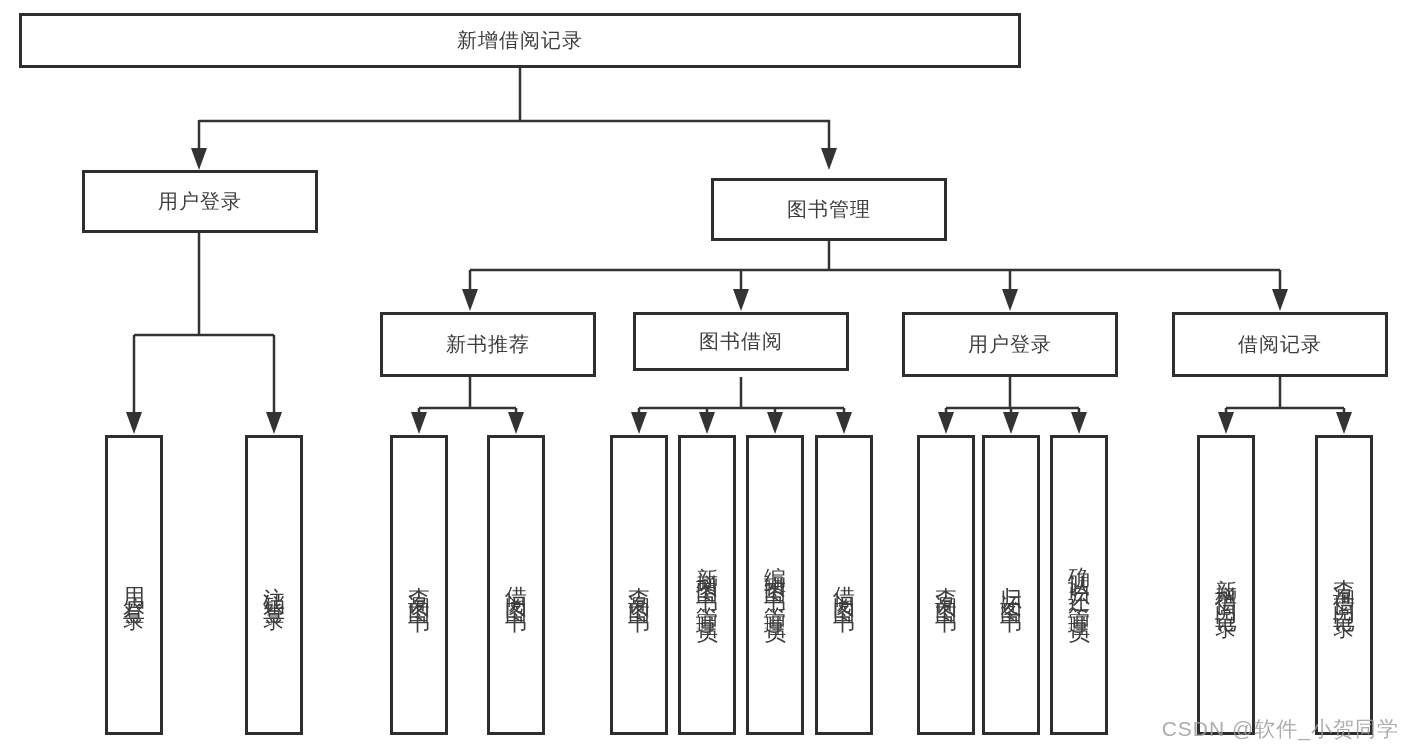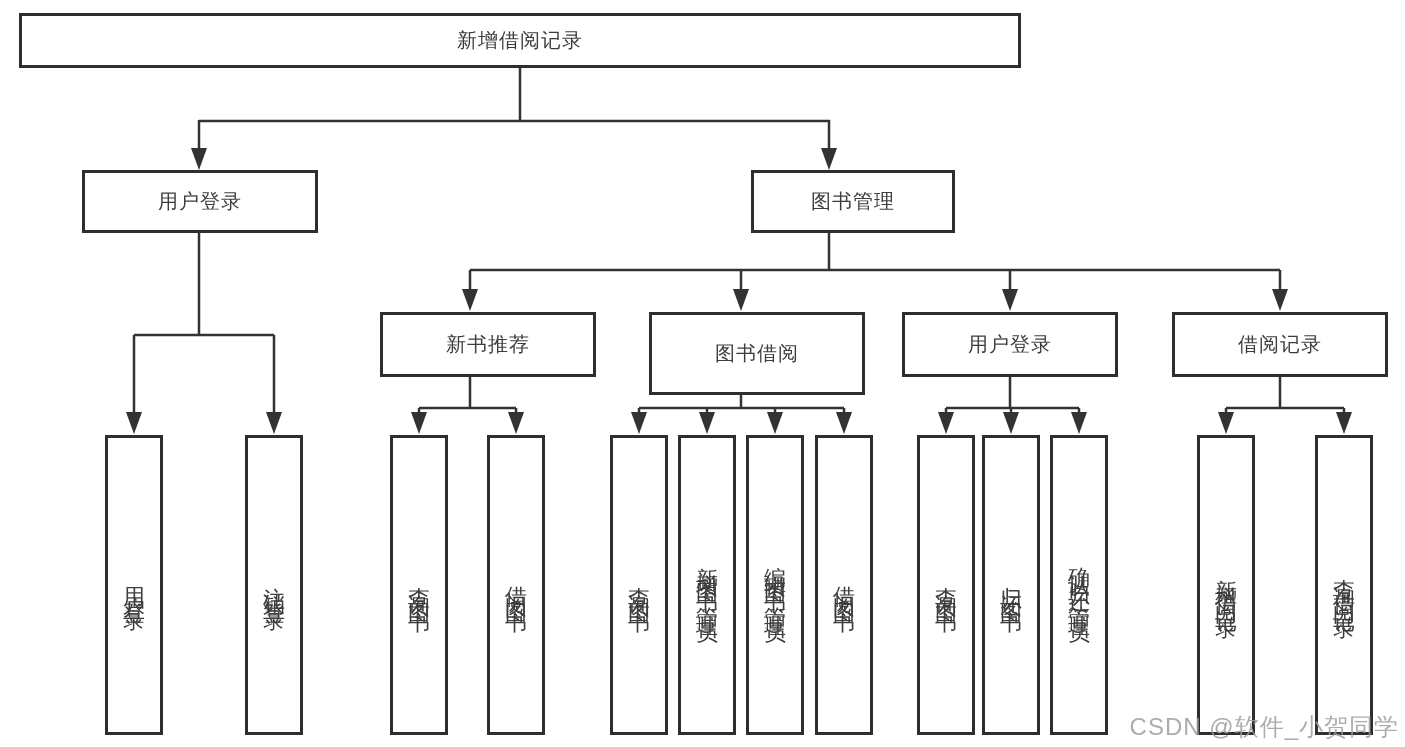--- a/index.html
+++ b/index.html
@@ -60,21 +60,21 @@
     font-size: 22px;
     letter-spacing: 8px;
     line-height: 1;
     color: #3d3d3d;
     white-space: nowrap;
   }
   .watermark {
     position: absolute;
     right: 6px;
     bottom: 4px;
-    font-size: 24px;
+    font-size: 21px;
     letter-spacing: 1px;
     color: #9e9e9e;
     opacity: 0.85;
     z-index: 3;
   }
 </style>
 </head>
 <body>
 
 <div class="canvas">
@@ -134,28 +134,28 @@
       <polygon points="1336,412 1352,412 1344,434"></polygon>
   </svg>
 
   <div class="hbox" style="left:19px; top:13px; width:1002px; height:55px;">
     <span>新增借阅记录</span>
   </div>
 
   <div class="hbox" style="left:82px; top:170px; width:236px; height:63px;">
     <span>用户登录</span>
   </div>
-  <div class="hbox" style="left:711px; top:170px; width:204px; height:63px;margin-left:40px;">
+  <div class="hbox" style="left:711px; top:178px; width:236px; height:63px;">
     <span>图书管理</span>
   </div>
 
   <div class="hbox" style="left:380px; top:312px; width:216px; height:65px;">
     <span>新书推荐</span>
   </div>
-  <div class="hbox" style="left:633px; top:312px; width:216px; height:83px;margin-left:16px;">
+  <div class="hbox" style="left:633px; top:312px; width:216px; height:59px;">
     <span>图书借阅</span>
   </div>
   <div class="hbox" style="left:902px; top:312px; width:216px; height:65px;">
     <span>用户登录</span>
   </div>
   <div class="hbox" style="left:1172px; top:312px; width:216px; height:65px;">
     <span>借阅记录</span>
   </div>
 
   <div class="vbox" style="left:105px;">

